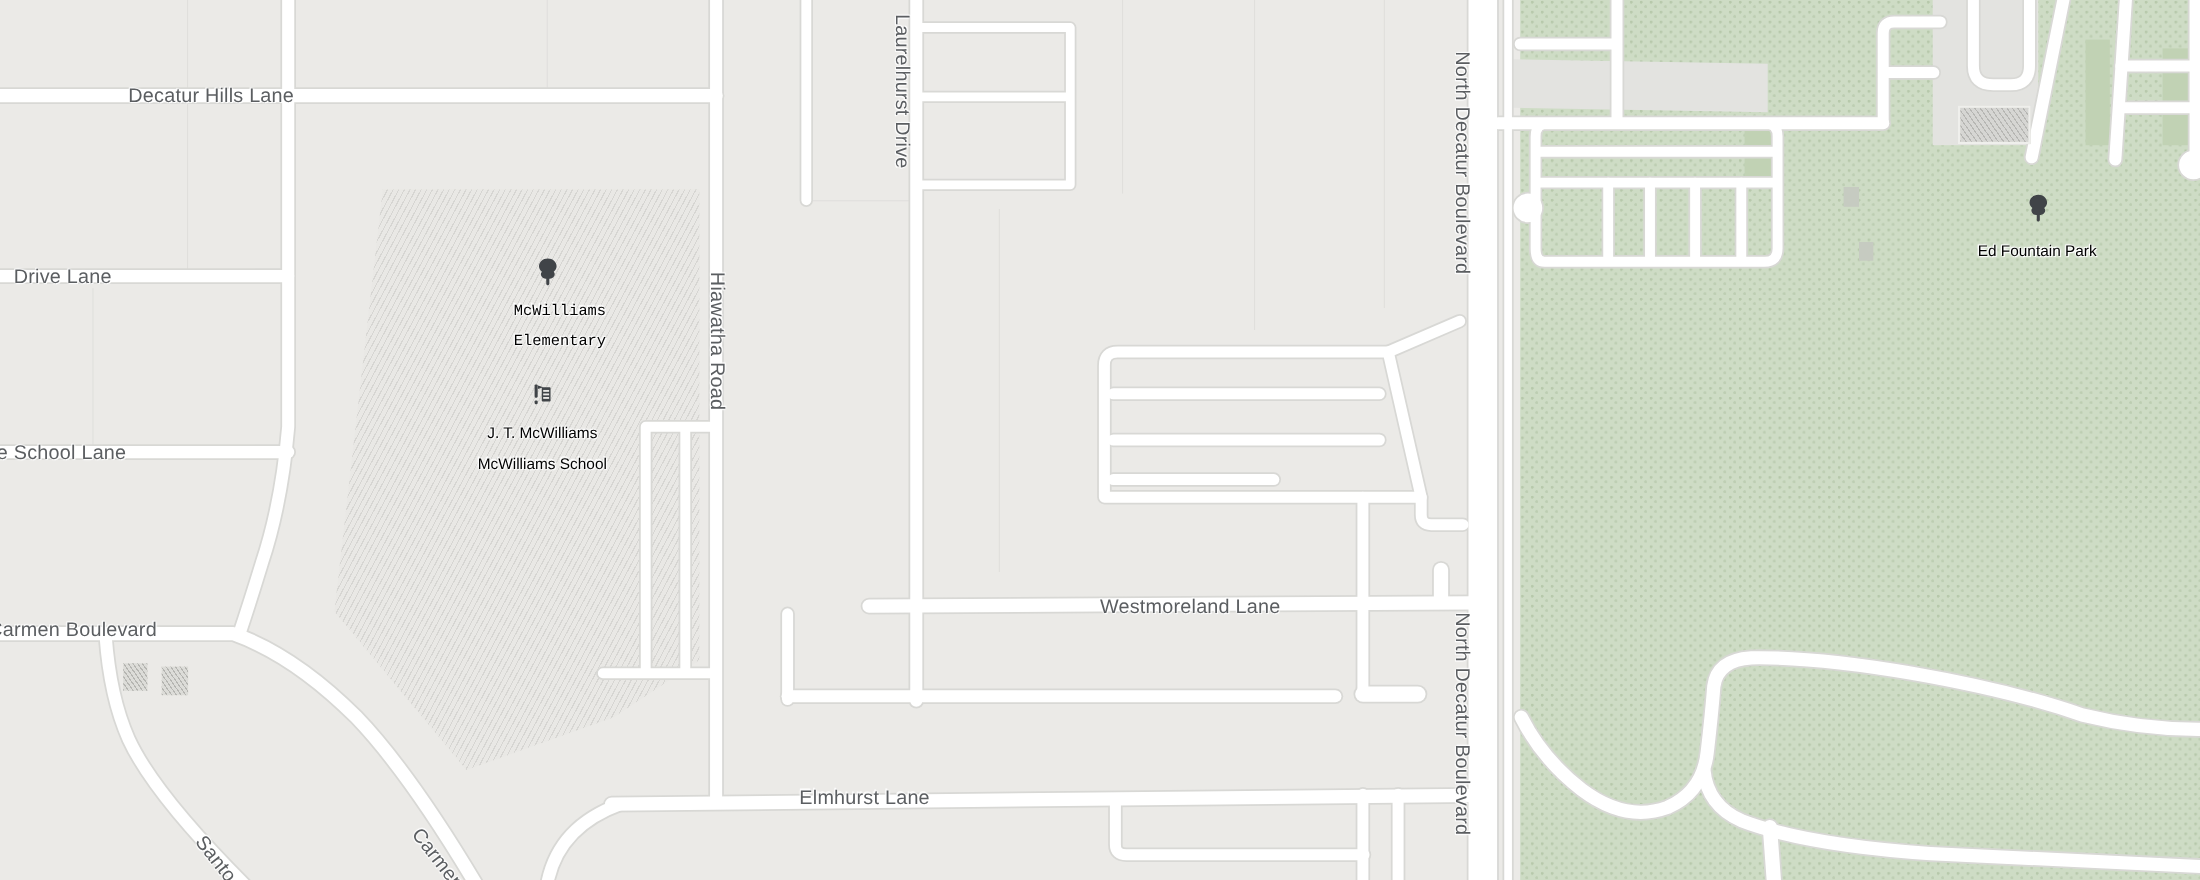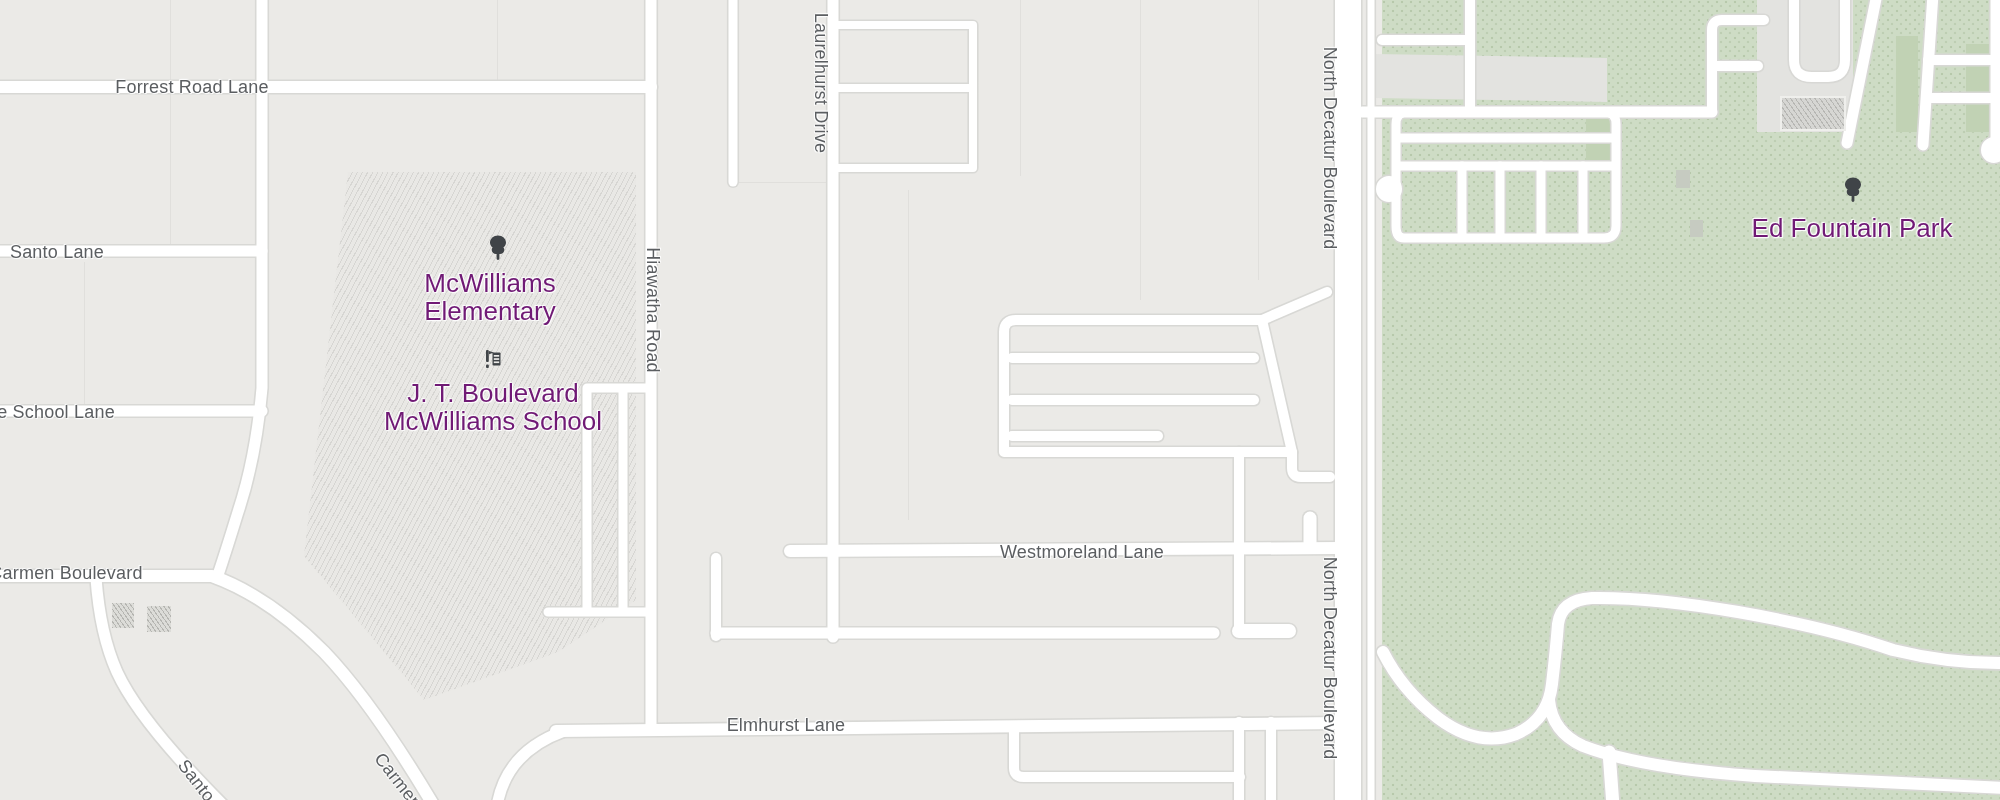--- a/index.html
+++ b/index.html
@@ -26,21 +26,21 @@
     background-image:repeating-linear-gradient(55deg, rgba(110,110,106,0.30) 0 1px, transparent 1px 4px);}
   .mini-bldg{position:absolute;z-index:6;background-color:#dcdcd8;
     background-image:repeating-linear-gradient(55deg, rgba(110,110,106,0.35) 0 1px, transparent 1px 3.5px);}
   .park-icon{position:absolute;background:#c6cbc1;z-index:6;}
 
   svg.roads{position:absolute;left:0;top:0;z-index:5;}
 
   
   .lbl{position:absolute;z-index:8;white-space:nowrap;color:#5b5e61;font-size:18px;letter-spacing:.2px;
     text-shadow:0 0 2px #fff,0 0 2px #fff,0 0 3px #fff,1px 1px 0 rgba(255,255,255,.85),-1px -1px 0 rgba(255,255,255,.85);}
-  .poi{position:absolute;z-index:8;white-space:nowrap;color:#701a75;font-size:26px;text-align:center;line-height:28px;
+  .poi{position:absolute;z-index:8;white-space:nowrap;color:#000000;font-size:14px;text-align:center;line-height:28px;
     text-shadow:0 0 2px #fff,0 0 3px #fff,0 0 3px #fff,1px 1px 0 rgba(255,255,255,.9),-1px -1px 0 rgba(255,255,255,.9);}
   .icon{position:absolute;z-index:8;}
 </style>
 </head>
 <body>
 
 <div class="map">
 
   <div class="hl" style="left:170px;top:0;width:1px;height:245px;"></div>
   <div class="hl" style="left:497px;top:0;width:1px;height:84px;"></div>
@@ -160,22 +160,22 @@
       <path d="M1933 -6 L1923 145" stroke-width="11"></path>
       <path d="M1928 60 H1997 M1926 98 H1997" stroke-width="10"></path>
       <path d="M1996 -6 V140" stroke-width="11"></path>
       <circle cx="1994" cy="150" r="9" fill="#ffffff" stroke-width="8"></circle>
     </g>
     </svg>
 
   <div class="mini-bldg" style="left:112px;top:603px;width:22px;height:25px;"></div>
   <div class="mini-bldg" style="left:147px;top:606px;width:24px;height:26px;"></div>
 
-  <div class="lbl" style="left:192px;top:87px;transform:translate(-50%,-50%);">Forrest Road Lane</div>
-  <div class="lbl" style="left:57px;top:252px;transform:translate(-50%,-50%);">Santo Lane</div>
+  <div class="lbl" style="left:192px;top:87px;transform:translate(-50%,-50%);">Decatur Hills Lane</div>
+  <div class="lbl" style="left:57px;top:252px;transform:translate(-50%,-50%);">Drive Lane</div>
   <div class="lbl" style="left:56px;top:412px;transform:translate(-50%,-50%);">e School Lane</div>
   <div class="lbl" style="left:66px;top:573px;transform:translate(-50%,-50%);">Carmen Boulevard</div>
   <div class="lbl" style="left:1082px;top:552px;transform:translate(-50%,-50%);">Westmoreland Lane</div>
   <div class="lbl" style="left:786px;top:725px;transform:translate(-50%,-50%);">Elmhurst Lane</div>
   <div class="lbl" style="left:652px;top:310px;transform:translate(-50%,-50%) rotate(90deg);">Hiawatha Road</div>
   <div class="lbl" style="left:820px;top:83px;transform:translate(-50%,-50%) rotate(90deg);">Laurelhurst Drive</div>
   <div class="lbl" style="left:1329px;top:148px;transform:translate(-50%,-50%) rotate(90deg);">North Decatur Boulevard</div>
   <div class="lbl" style="left:1329px;top:658px;transform:translate(-50%,-50%) rotate(90deg);">North Decatur Boulevard</div>
   <div class="lbl" style="left:196px;top:781px;transform:translate(-50%,-50%) rotate(52deg);">Santo</div>
   <div class="lbl" style="left:398px;top:781px;transform:translate(-50%,-50%) rotate(52deg);">Carmen</div>
@@ -199,25 +199,25 @@
         <rect x="11.8" y="12.4" width="5.4" height="1.7"></rect>
       </g>
     </svg>
   </div>
   <div class="icon" style="left:1853px;top:192px;transform:translate(-50%,-50%);">
     <svg width="24" height="27" viewBox="0 0 24 27" fill="#404448">
       <path d="M12 1 C16.5 1 20 4.2 20 8.1 C20 10.1 19 11.9 17.4 13 C18 13.6 18.3 14.4 18.3 15.2 C18.3 17.6 16.4 19.4 14 19.4 L13.4 19.4 L13.4 24 C13.4 24.8 12.8 25.4 12 25.4 C11.2 25.4 10.6 24.8 10.6 24 L10.6 19.4 L10 19.4 C7.6 19.4 5.7 17.6 5.7 15.2 C5.7 14.4 6 13.6 6.6 13 C5 11.9 4 10.1 4 8.1 C4 4.2 7.5 1 12 1 Z"></path>
     </svg>
   </div>
 
-  <div class="poi" style="left:490px;top:297px;transform:translate(-50%,-50%);">
+  <div class="poi" style="left:509px;top:297px;transform:translate(-50%,-50%);font-family:Liberation Mono, monospace;">
     <div>McWilliams</div>
     <div>Elementary</div>
   </div>
   <div class="poi" style="left:493px;top:407px;transform:translate(-50%,-50%);">
-    <div>J. T. Boulevard</div>
+    <div>J. T. McWilliams</div>
     <div>McWilliams School</div>
   </div>
   <div class="poi" style="left:1852px;top:228px;transform:translate(-50%,-50%);">
     <div>Ed Fountain Park</div>
   </div>
 
 </div>
 
 </body></html>

